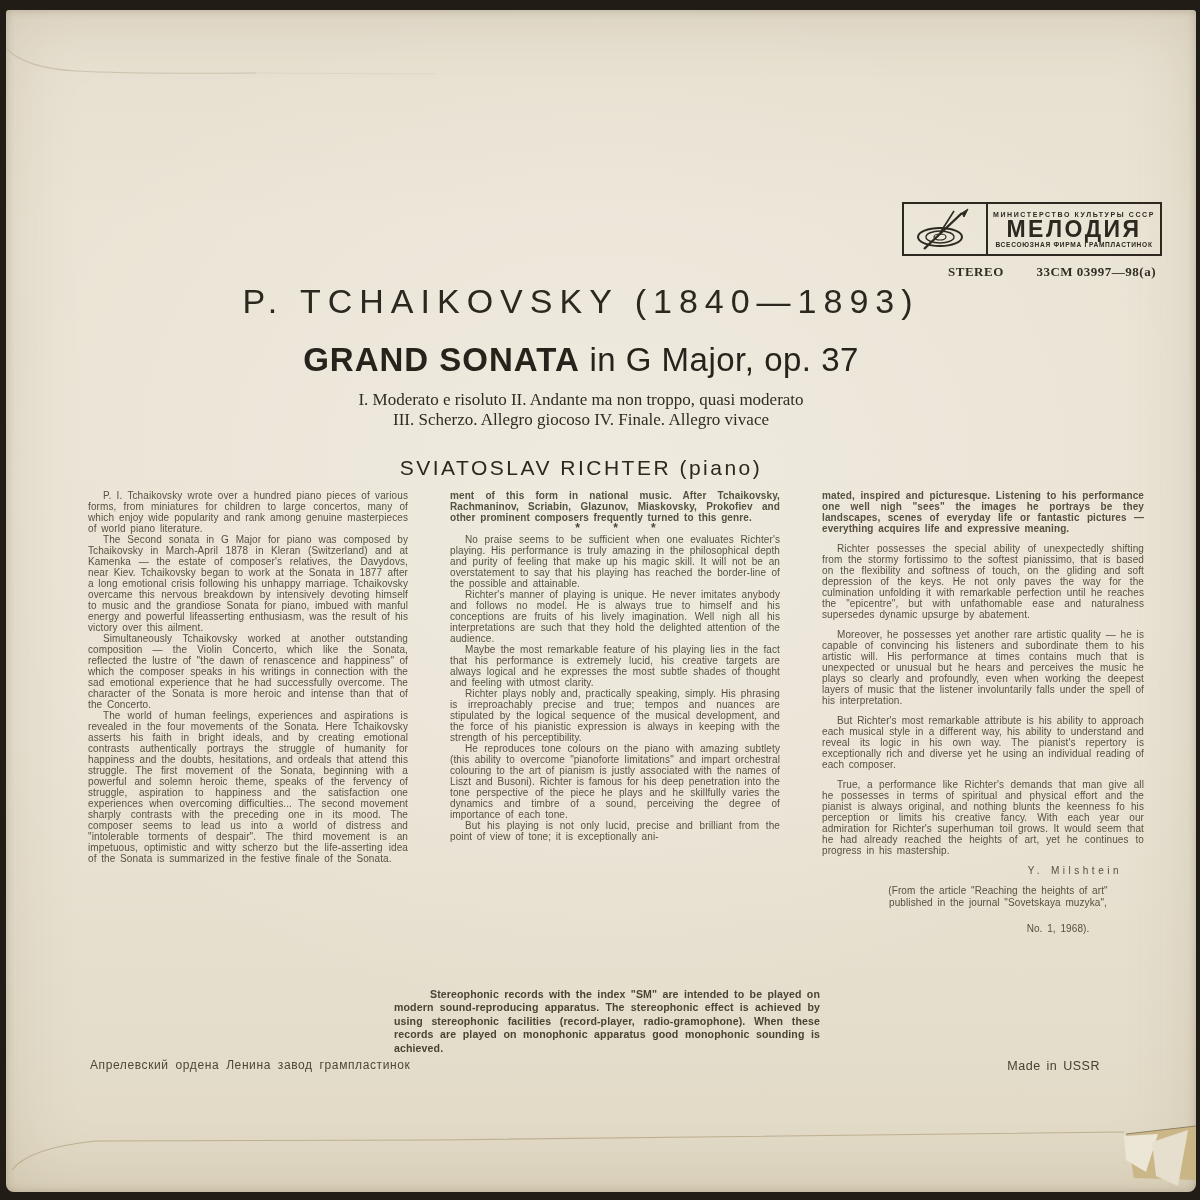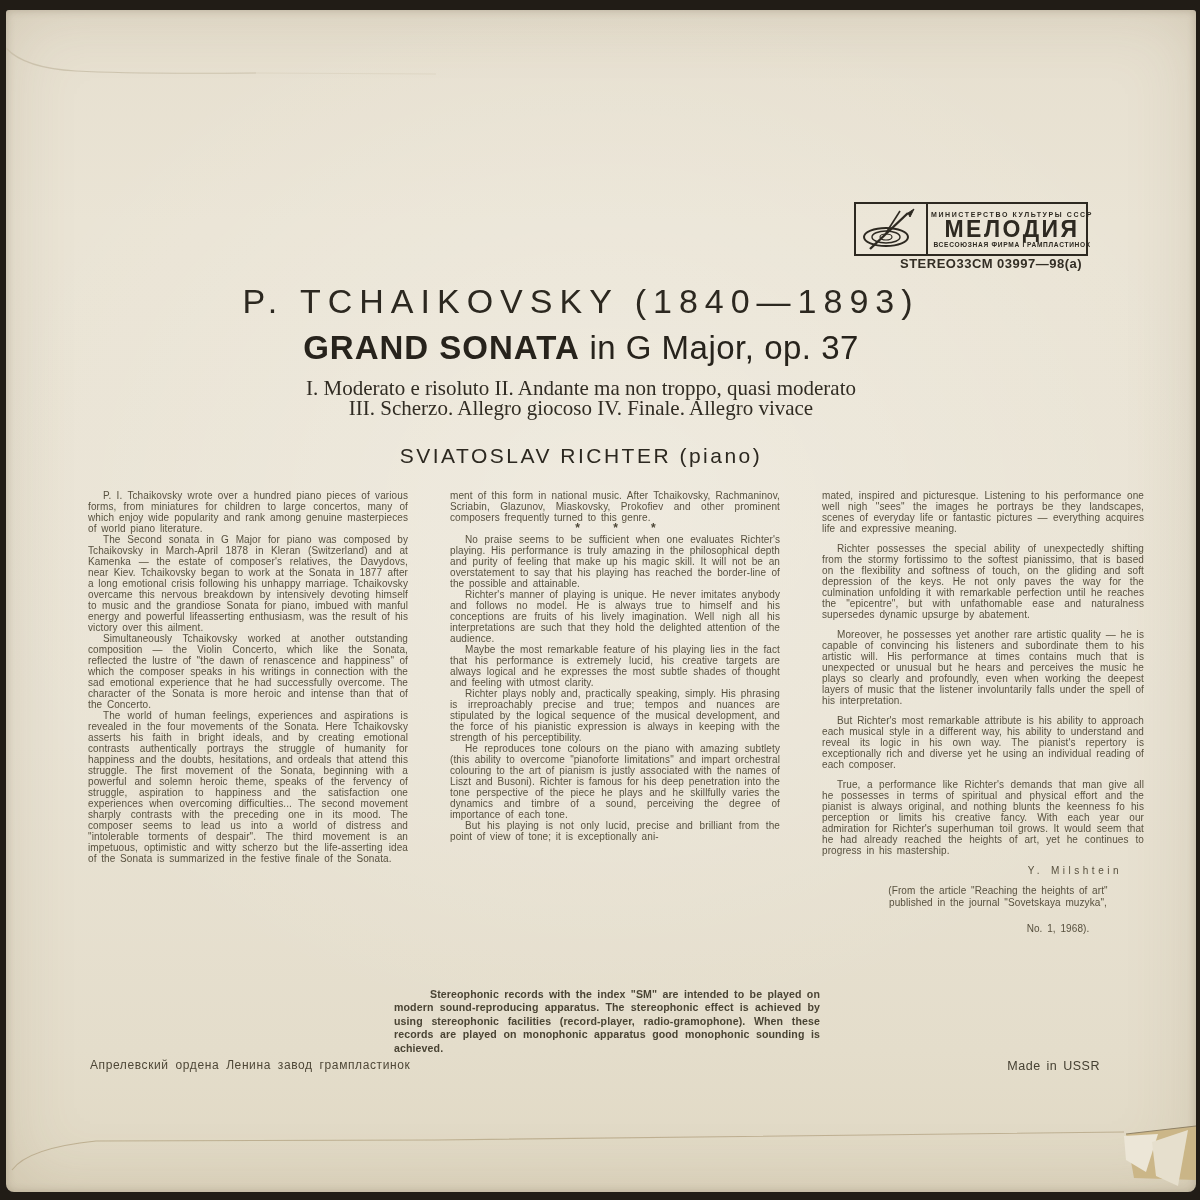--- a/index.html
+++ b/index.html
@@ -12,50 +12,50 @@
     position:absolute;left:6px;right:4px;top:10px;bottom:8px;
     background:
       radial-gradient(ellipse 90% 75% at 50% 42%, rgba(255,255,255,.25) 0%, rgba(255,255,255,0) 60%),
       linear-gradient(180deg,#e6dfcf 0%,#eae4d5 18%,#e9e3d4 62%,#e4ddcb 88%,#e0d8c3 100%);
     border-radius:3px 3px 8px 8px;
     box-shadow:inset 0 0 70px rgba(120,100,60,.18), inset 0 0 8px rgba(80,65,40,.25);
   }
   .seams{position:absolute;inset:0;pointer-events:none;}
 
   
-  .logo-wrap{position:absolute;top:192px;left:848px;width:234px;}
+  .logo-wrap{position:absolute;top:192px;left:896px;width:260px;}
   .logo-box{
     display:flex;border:2px solid #2d2921;height:50px;background:transparent;color:#2d2921;
   }
   .logo-glyph{width:82px;border-right:2px solid #2d2921;display:flex;align-items:center;justify-content:center;}
   .logo-text{flex:1;display:flex;flex-direction:column;align-items:center;justify-content:center;padding:2px 3px;}
   .logo-ministry{font-size:7px;letter-spacing:1.6px;font-weight:bold;white-space:nowrap;}
   .logo-brand{font-size:23px;font-weight:bold;letter-spacing:2.5px;line-height:23px;white-space:nowrap;}
   .logo-subtitle{font-size:6.6px;letter-spacing:0.7px;font-weight:bold;white-space:nowrap;}
-  .catalog-line{display:flex;justify-content:space-between;margin-top:0;padding:0 6px 0 46px;
-    font-size:13px;font-weight:bold;color:#332e25;letter-spacing:0.5px;white-space:nowrap;}
+  .catalog-line{display:flex;justify-content:space-between;margin-top:8px;padding:0 6px 0 46px;
+    font-size:13px;font-weight:bold;color:#332e25;letter-spacing:0.5px;white-space:nowrap;font-family:Liberation Serif, serif;}
 
   
   .titles{position:absolute;left:60px;width:1030px;top:272px;text-align:center;color:#2c2820;}
   .composer{font-size:34px;letter-spacing:7px;font-weight:500;white-space:nowrap;}
-  .work{font-size:33px;margin-top:8px;white-space:nowrap;color:#27231c;text-align:center;}
+  .work{font-size:33px;margin-top:20px;white-space:nowrap;color:#27231c;text-align:center;}
   .work .w-bold{font-weight:800;letter-spacing:1px;}
   .work .w-rest{font-weight:500;letter-spacing:0.5px;}
-  .movements{font-family:"Liberation Serif", serif;font-size:21px;margin-top:11px;line-height:20px;color:#312c23;}
+  .movements{font-family:"Liberation Serif", serif;font-size:17px;margin-top:11px;line-height:20px;color:#312c23;}
   .performer{font-size:21px;letter-spacing:2.5px;margin-top:26px;font-weight:500;color:#2c2820;white-space:nowrap;}
 
   
   .columns{
     position:absolute;left:82px;top:480px;width:1024px;
     display:grid;grid-template-columns:320px 330px 322px;column-gap:42px;
     color:#57503e;font-size:10px;line-height:11px;letter-spacing:0.1px;word-spacing:1.8px;
     text-align:justify;
   }
   .col p{margin:0;text-indent:15px;}
-  .no-indent p:first-child{text-indent:0;}
+  .no-indent p:first-child{text-indent:0;font-weight:bold;}
   .col-right p{margin-bottom:9px;}
   .separator{text-align:center;font-weight:bold;font-size:12px;letter-spacing:14px;margin:4px 0 4px 14px;text-indent:0;color:#4b4536;}
   .signature{text-align:right;padding-right:22px;font-weight:normal;letter-spacing:3.5px;margin:2px 0 1px;text-indent:0;}
   .source-note{text-align:center;padding-left:30px;}
   .source-note div{line-height:11.5px;}
   .source-note .s3{padding-left:120px;margin-top:15px;}
 
   
   .stereo-note{
     position:absolute;left:388px;top:978px;width:426px;

